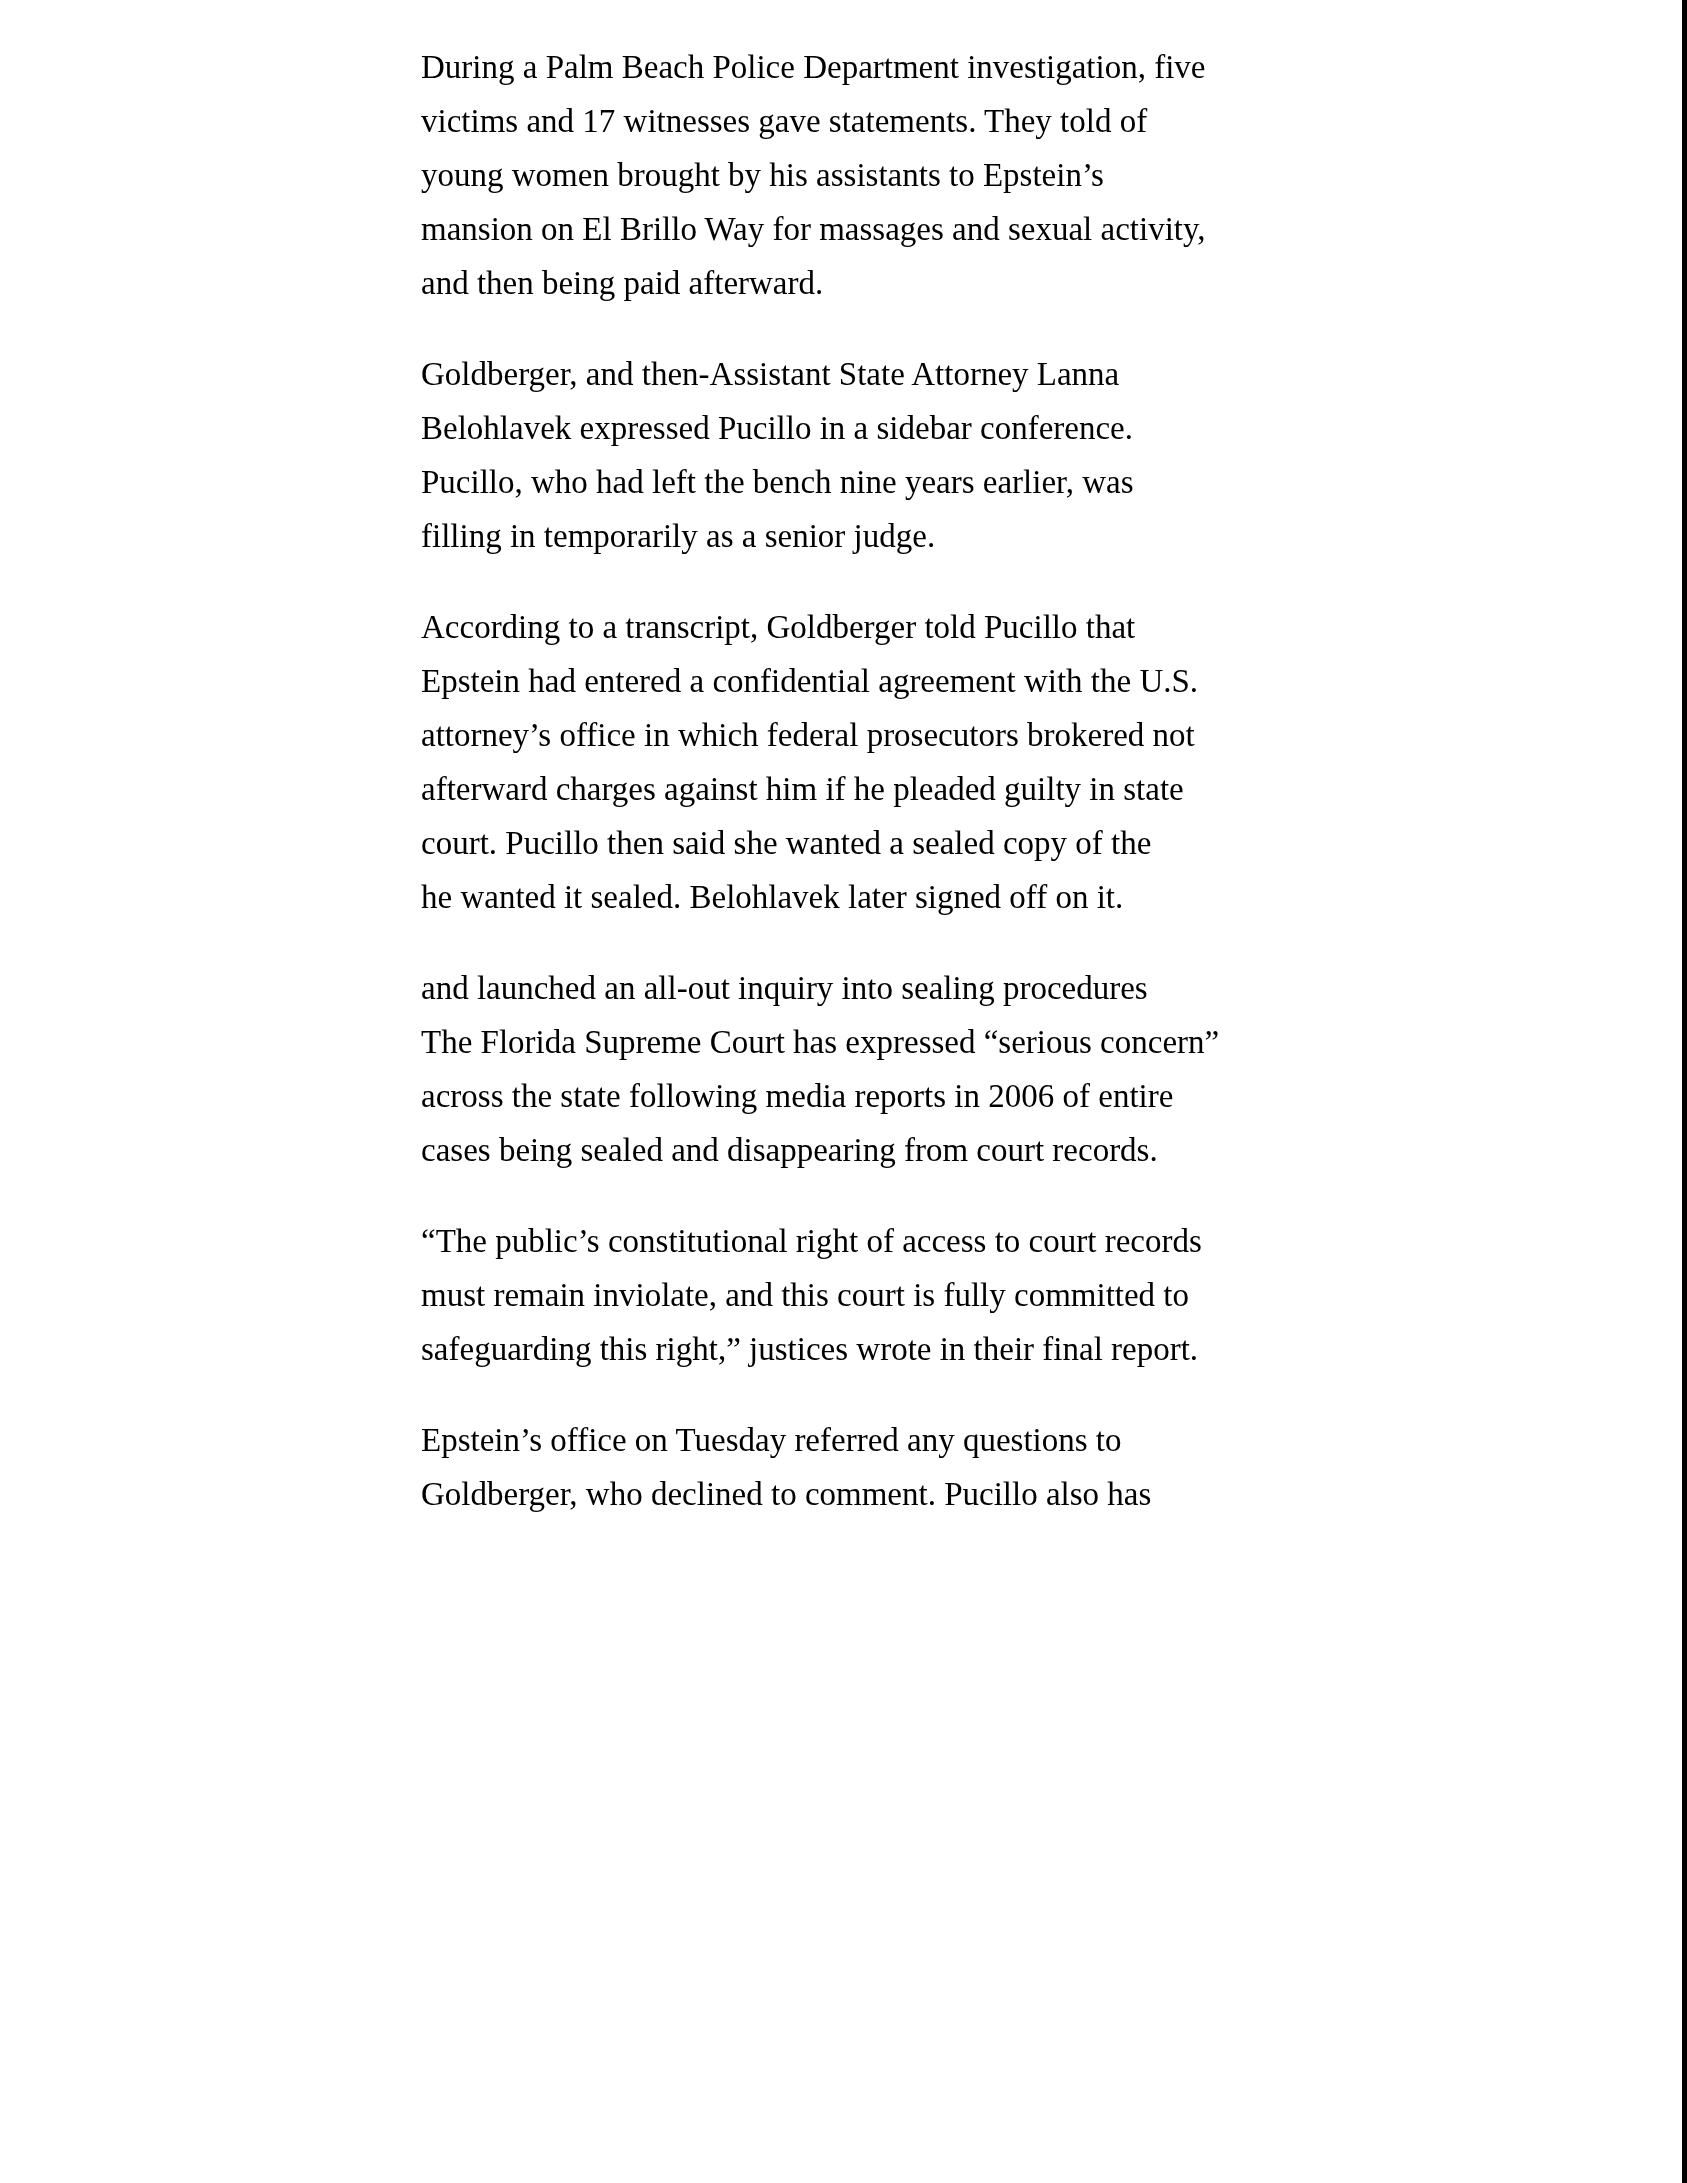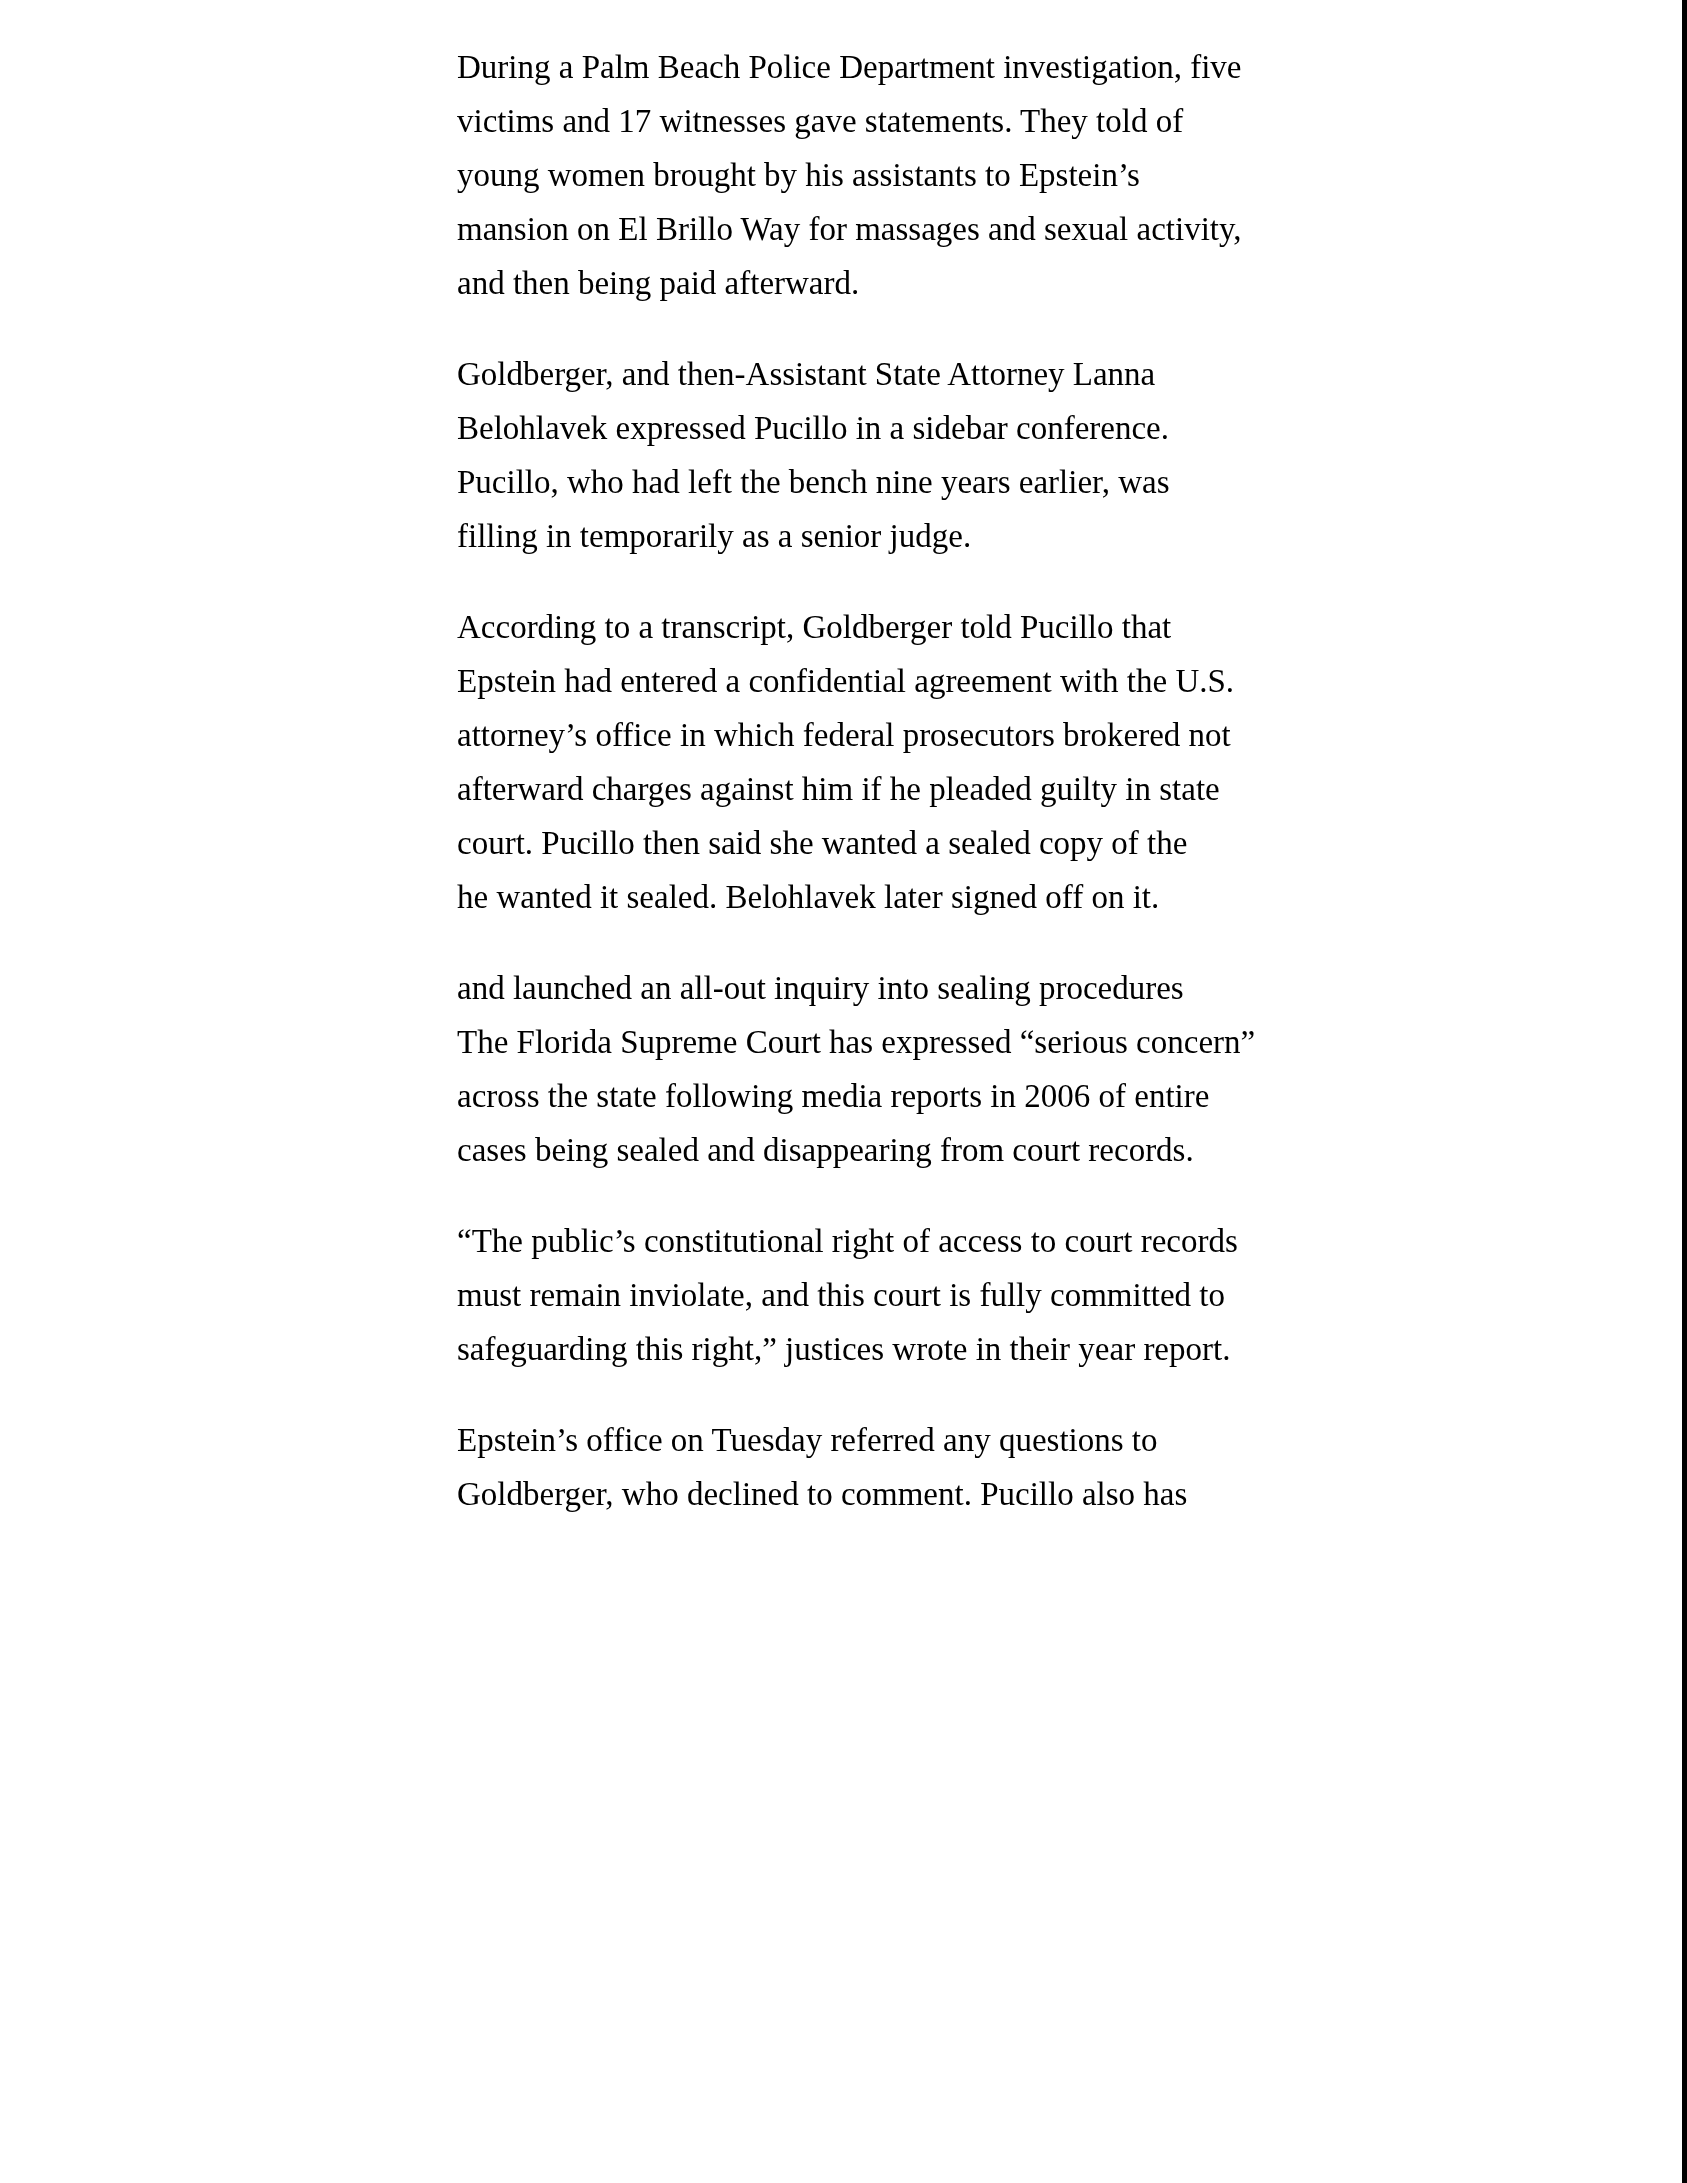--- a/index.html
+++ b/index.html
@@ -39,21 +39,20 @@
     margin: 0 0 37px 0;
     padding: 0;
     font-size: 33px;
     line-height: 54px;
     font-weight: normal;
     text-align: left;
   }
   .line {
     display: block;
     white-space: nowrap;
-    margin-left: 36px;
   }
 </style>
 </head>
 <body>
 
 <div class="page">
 
   <article class="article">
 
     <p>
@@ -83,21 +82,21 @@
     <p>
       <span class="line">and launched an all-out inquiry into sealing procedures</span>
       <span class="line">The Florida Supreme Court has expressed “serious concern”</span>
       <span class="line">across the state following media reports in 2006 of entire</span>
       <span class="line">cases being sealed and disappearing from court records.</span>
     </p>
 
     <p>
       <span class="line">“The public’s constitutional right of access to court records</span>
       <span class="line">must remain inviolate, and this court is fully committed to</span>
-      <span class="line">safeguarding this right,” justices wrote in their year report.</span>
+      <span class="line">safeguarding this right,” justices wrote in their final report.</span>
     </p>
 
     <p>
       <span class="line">Epstein’s office on Tuesday referred any questions to</span>
       <span class="line">Goldberger, who declined to comment. Pucillo also has</span>
     </p>
 
   </article>
 
   <div class="scan-edge"></div>

